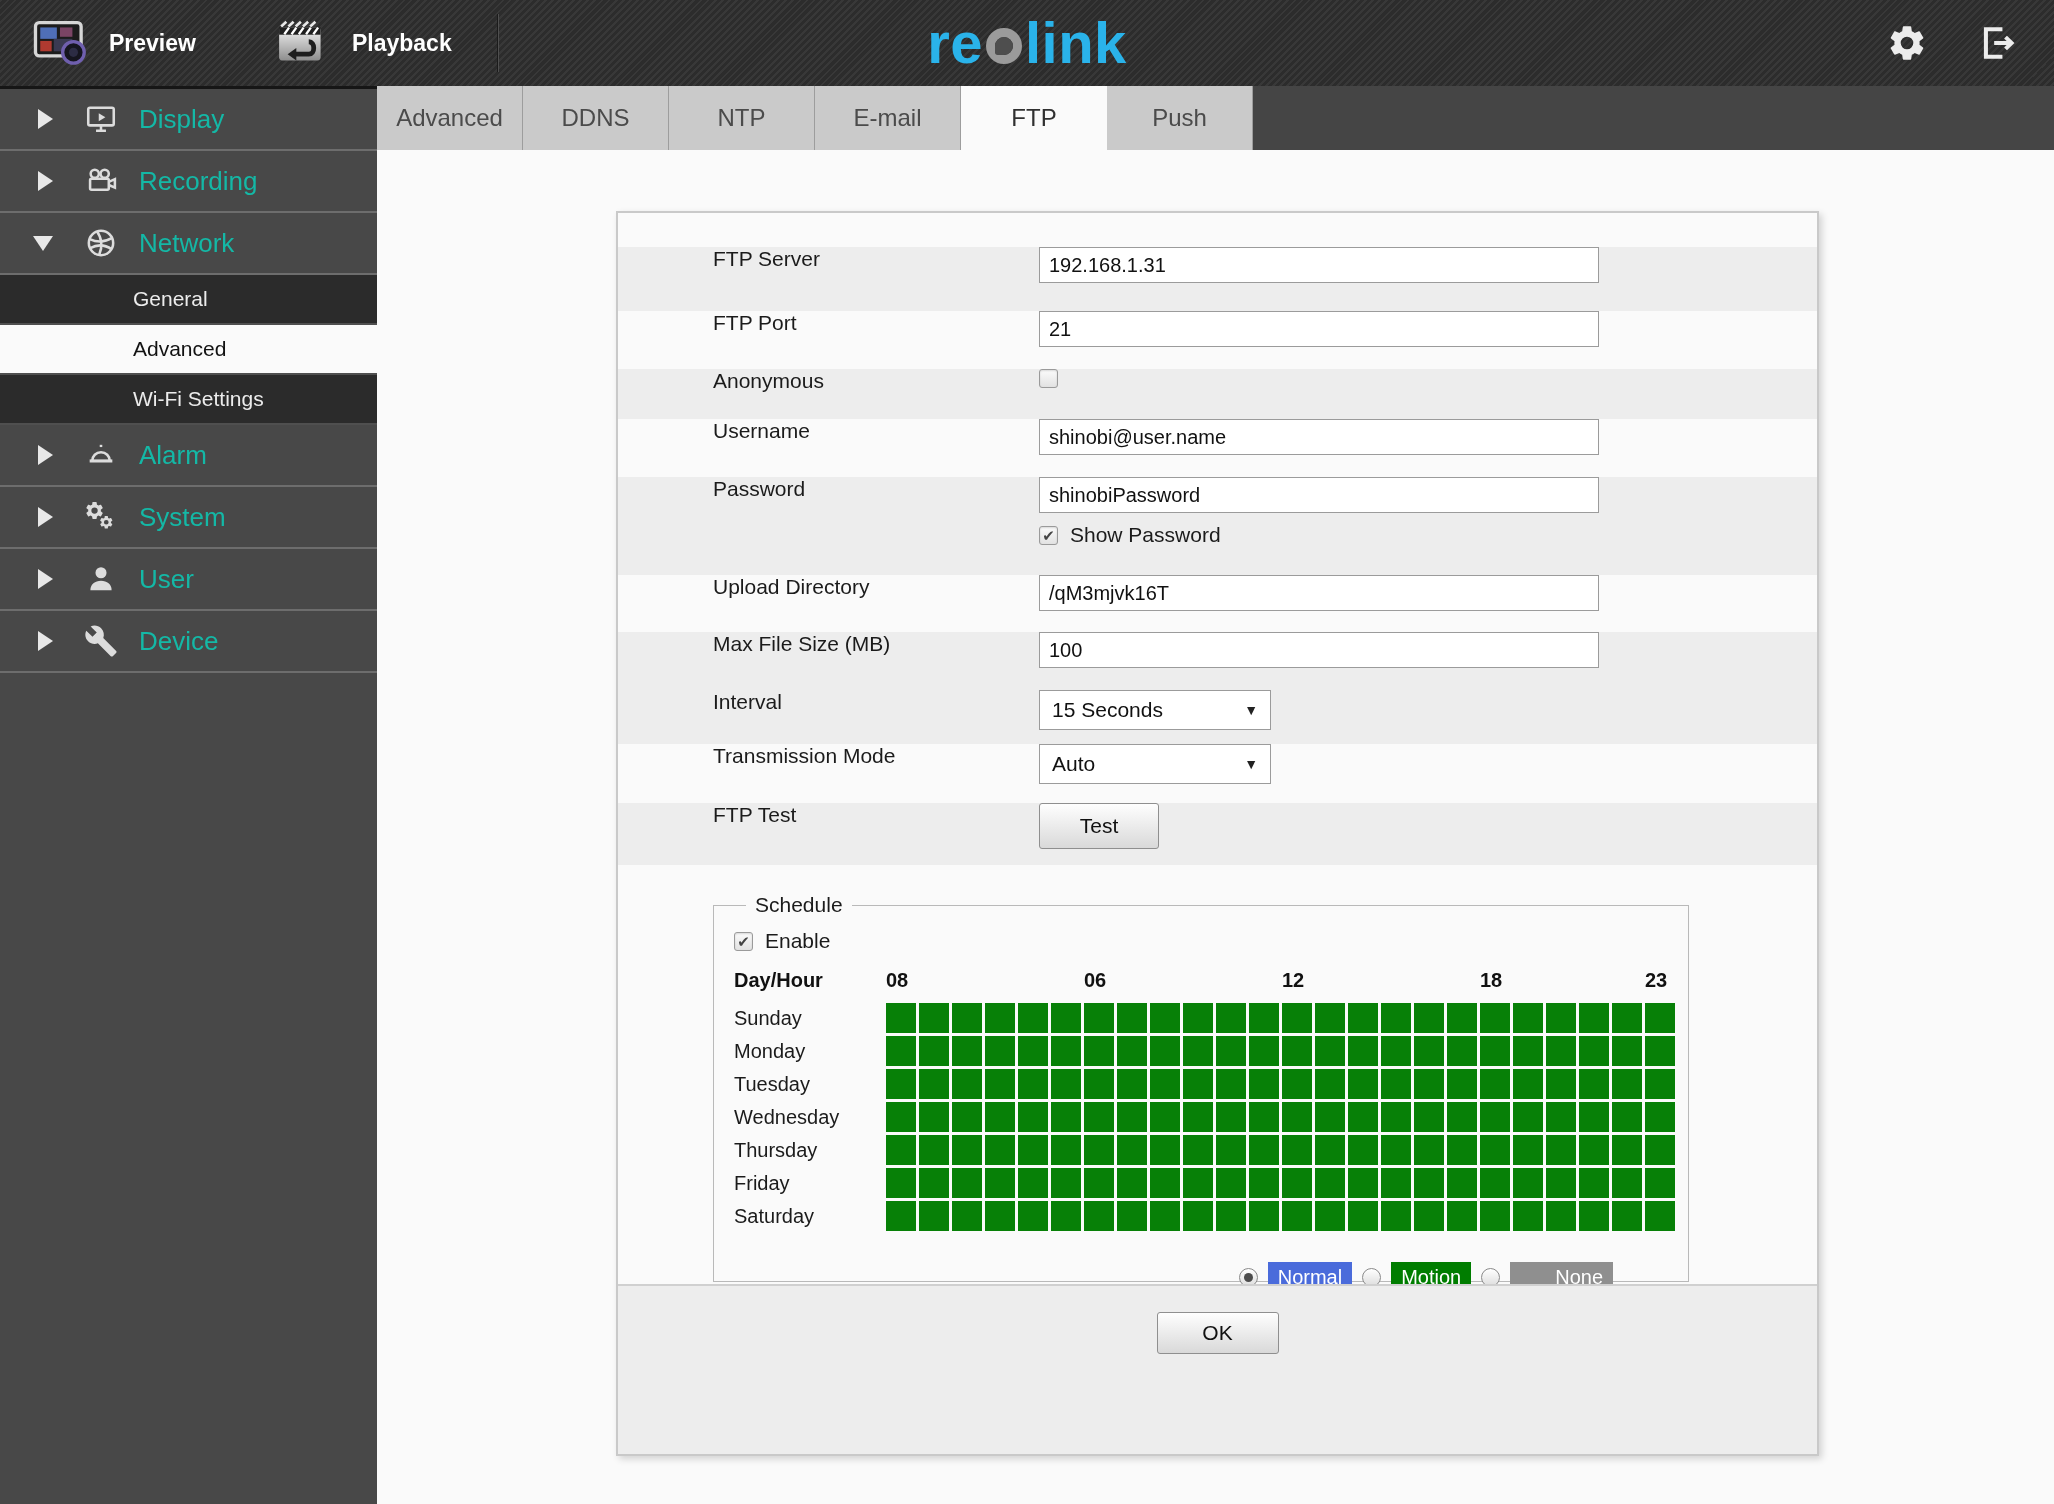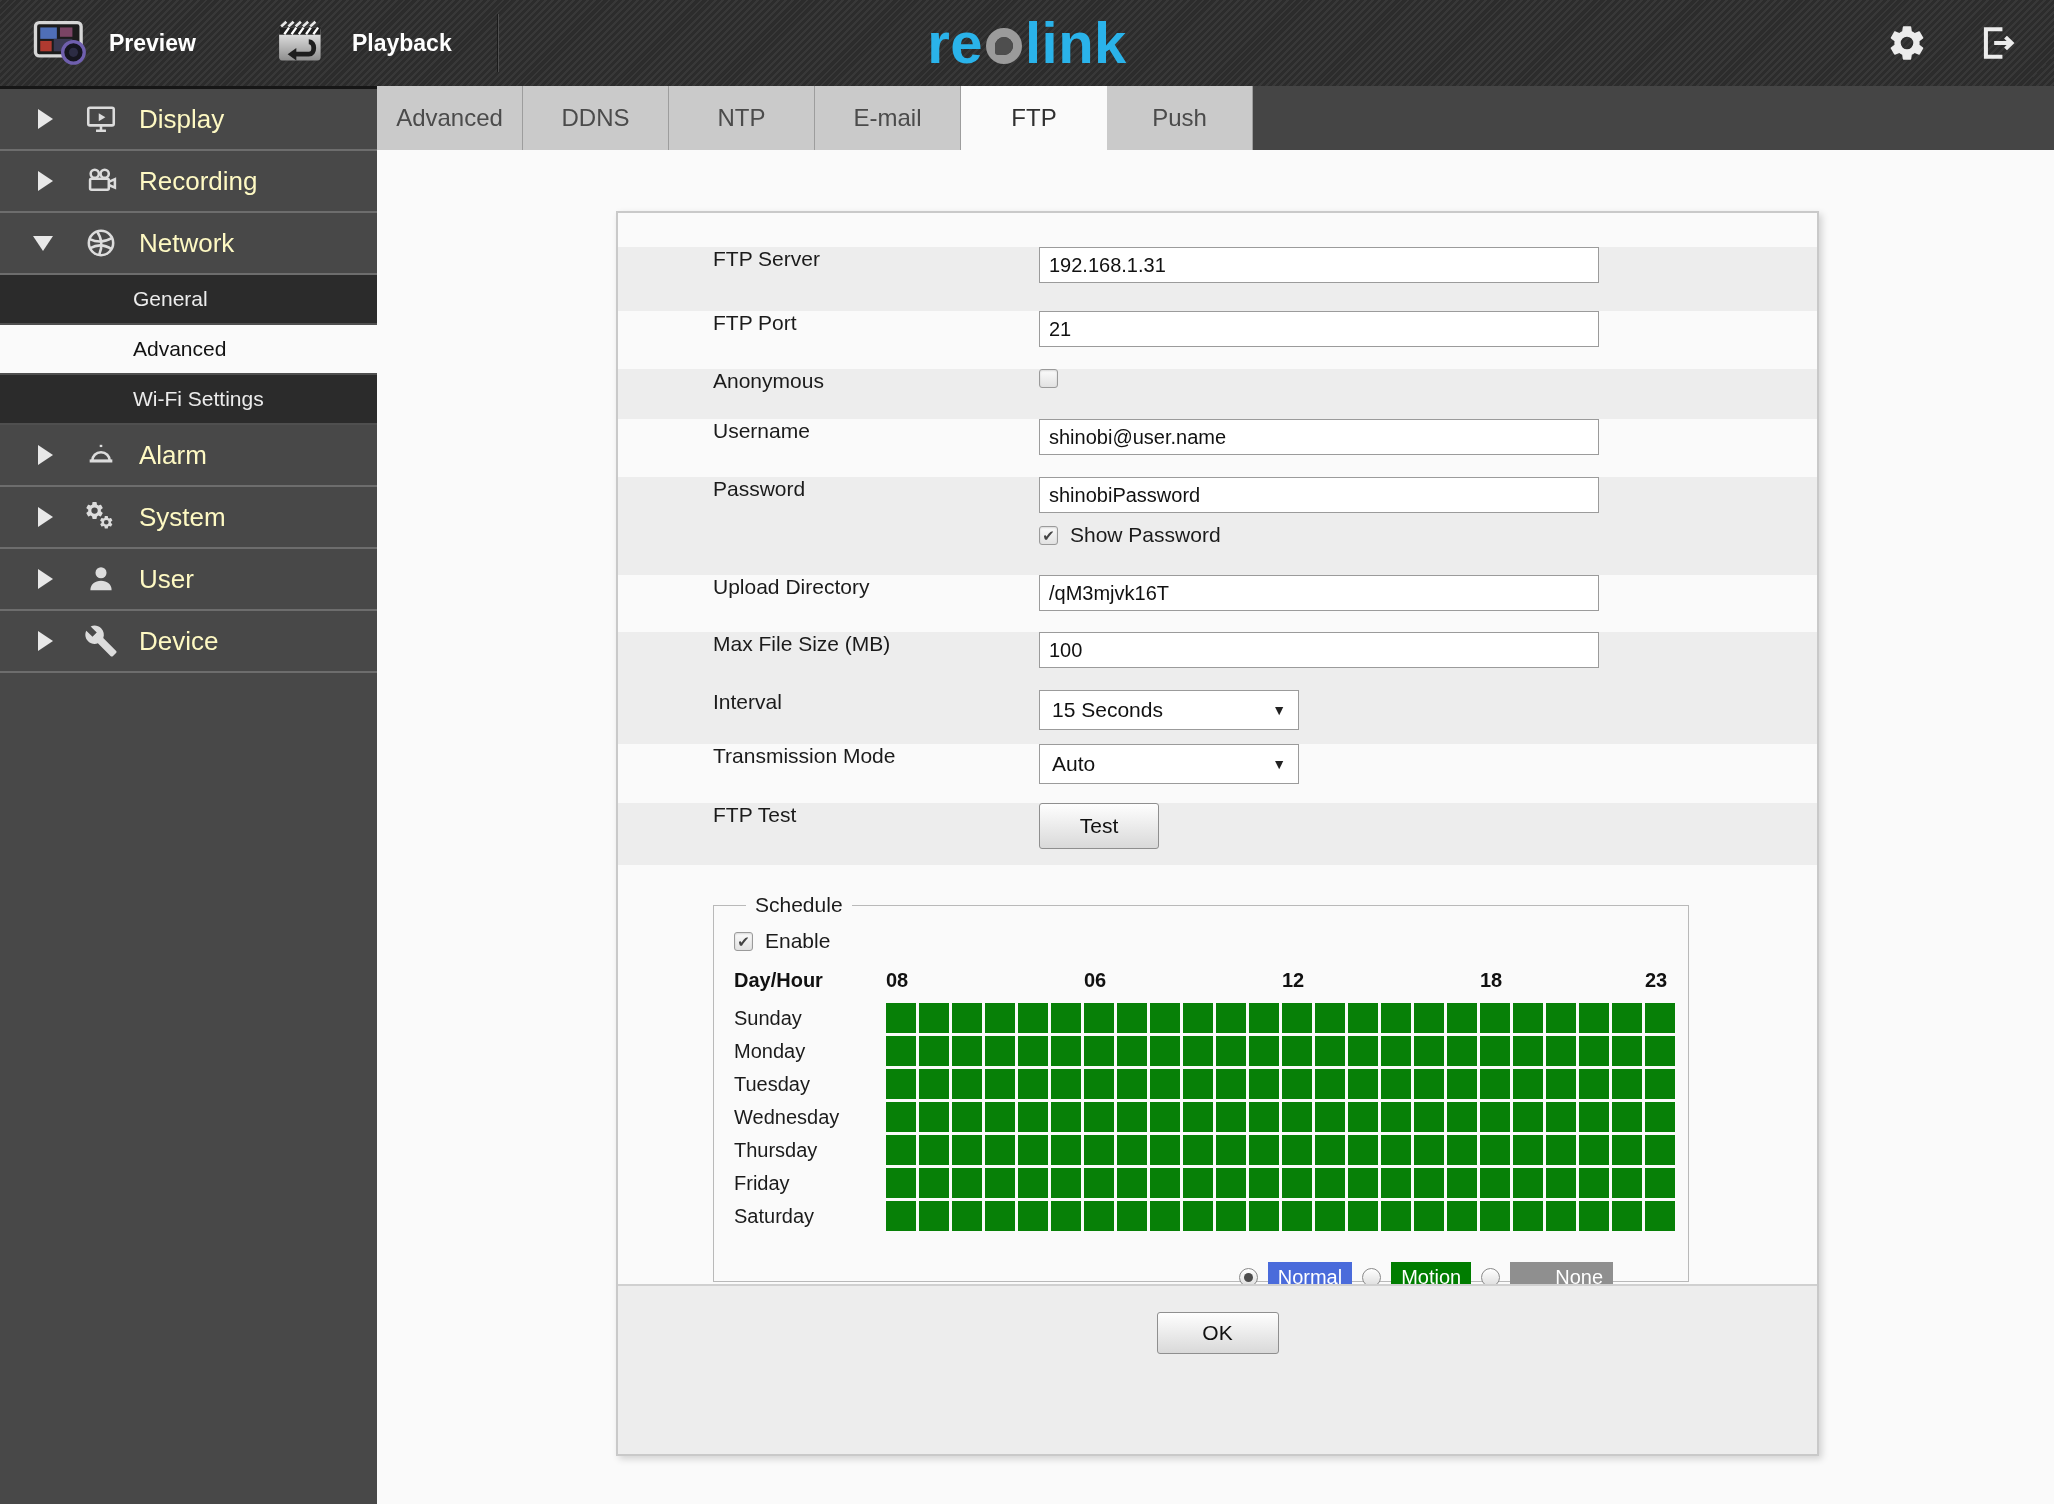--- a/index.html
+++ b/index.html
@@ -18,21 +18,21 @@
   .topbar-sep { width:2px; height:58px; background:#1b1b1b; border-right:1px solid #4f4f4f; margin-left:45px; }
   .logo { position:absolute; left:0; right:0; top:0; height:86px; display:flex; align-items:center; justify-content:center; pointer-events:none; }
   .logo-txt { color:#2ab3ea; font-size:58px; font-weight:bold; letter-spacing:.5px; line-height:1; }
   .logo-o { width:36px; height:36px; border-radius:50%; border:9px solid #9b9b9b; margin:0 3px; position:relative; top:3px; }
   .logo-o-in { position:absolute; inset:0px; background:#4e4e4e; border-radius:50% 50% 50% 15%; }
   .topbar-right { position:absolute; right:36px; top:0; height:86px; display:flex; align-items:center; gap:46px; }
   .top-icon { display:flex; align-items:center; cursor:pointer; }
 
   
   .sidebar { position:absolute; left:0; top:86px; width:377px; height:1418px; background:#484848; border-top:3px solid #161616; z-index:4; }
-  .side-item { height:62px; background:#484848; border-bottom:2px solid #6d6d6d; display:flex; align-items:center; color:#fef9c3; font-size:26px; cursor:pointer; }
+  .side-item { height:62px; background:#484848; border-bottom:2px solid #6d6d6d; display:flex; align-items:center; color:#14b8a6; font-size:26px; cursor:pointer; }
   .caret { width:0; height:0; margin-left:38px; flex:none; }
   .caret.right { border-left:15px solid #e8e8e8; border-top:10px solid transparent; border-bottom:10px solid transparent; }
   .caret.down  { border-top:15px solid #e8e8e8; border-left:10px solid transparent; border-right:10px solid transparent; margin-left:33px; }
   .side-ic { width:36px; display:flex; justify-content:center; margin-left:30px; flex:none; }
   .side-lbl { margin-left:20px; }
   .side-sub { height:50px; background:#2b2b2b; border-bottom:2px solid #4f4f4f; display:flex; align-items:center; padding-left:133px; color:#ececec; font-size:21px; cursor:pointer; }
   .side-sub.active { background:#fafafa; color:#121212; }
 
   
   .tabstrip { position:absolute; left:377px; top:86px; width:1677px; height:64px; background:#454545; display:flex; z-index:3; }
@@ -43,21 +43,21 @@
   .content { position:absolute; left:377px; top:150px; width:1677px; height:1354px; background:#fafafa; }
   .panel { position:absolute; left:239px; top:61px; width:1203px; height:1245px; background:#fafafa; border:2px solid #c9c9c9; box-shadow:3px 3px 7px rgba(0,0,0,.16); display:flex; flex-direction:column; padding-top:34px; }
   .frow { display:flex; align-items:flex-start; flex:none; }
   .frow.gray { background:#ededed; }
   .flabel { width:421px; padding-left:95px; font-size:21px; color:#1b1b1b; flex:none; }
   .tin { width:560px; height:36px; border:1px solid #9b9b9b; background:#fff; font-size:20px; color:#111; padding:0 9px; font-family:inherit; }
   .cb { width:19px; height:19px; border:1px solid #9a9a9a; border-radius:3px; background:linear-gradient(#fbfbfb,#e2e2e2); box-shadow:inset 0 1px 2px rgba(0,0,0,.14); display:inline-flex; align-items:center; justify-content:center; cursor:pointer; flex:none; }
   .cb.checked::after { content:"\2714"; font-size:15px; color:#444; line-height:1; }
   .ctrl-col { display:flex; flex-direction:column; gap:10px; }
   .cbrow { display:flex; align-items:center; gap:12px; font-size:21px; color:#1b1b1b; }
-  .sel { width:260px; height:40px; border:1px solid #9b9b9b; background:#fff; display:flex; align-items:center; justify-content:space-between; padding:0 12px; font-size:21px; color:#111; cursor:pointer; }
+  .sel { width:232px; height:40px; border:1px solid #9b9b9b; background:#fff; display:flex; align-items:center; justify-content:space-between; padding:0 12px; font-size:21px; color:#111; cursor:pointer; }
   .sel-arrow { font-size:14px; color:#222; }
   .btn { background:linear-gradient(#fefefe,#d9d9d9); border:1px solid #8f8f8f; border-radius:3px; font-size:21px; color:#111; font-family:inherit; cursor:pointer; }
   .test-btn { width:120px; height:46px; }
 
   
   .sched-fs { border:1px solid #b9b9b9; width:976px; height:389px; margin:28px 0 0 95px; padding:4px 0 0 20px; background:transparent; }
   .sched-fs legend { font-size:21px; color:#1b1b1b; padding:0 9px; margin-left:12px; }
   .enable-row { display:flex; align-items:center; gap:12px; font-size:21px; color:#1b1b1b; margin-top:8px; }
   .sched-table { display:flex; margin-top:16px; }
   .day-col { width:152px; flex:none; }

